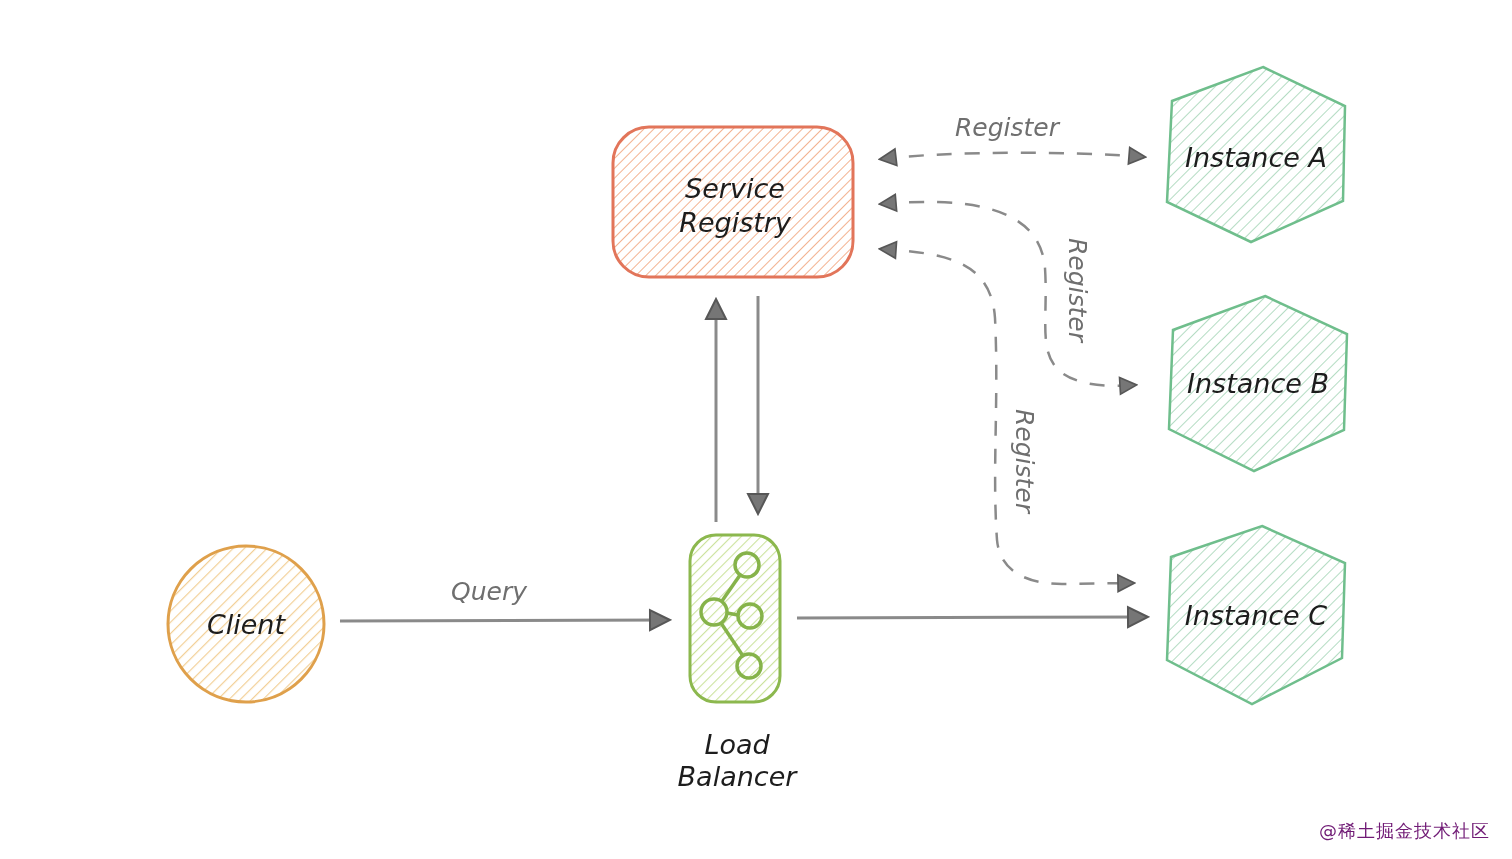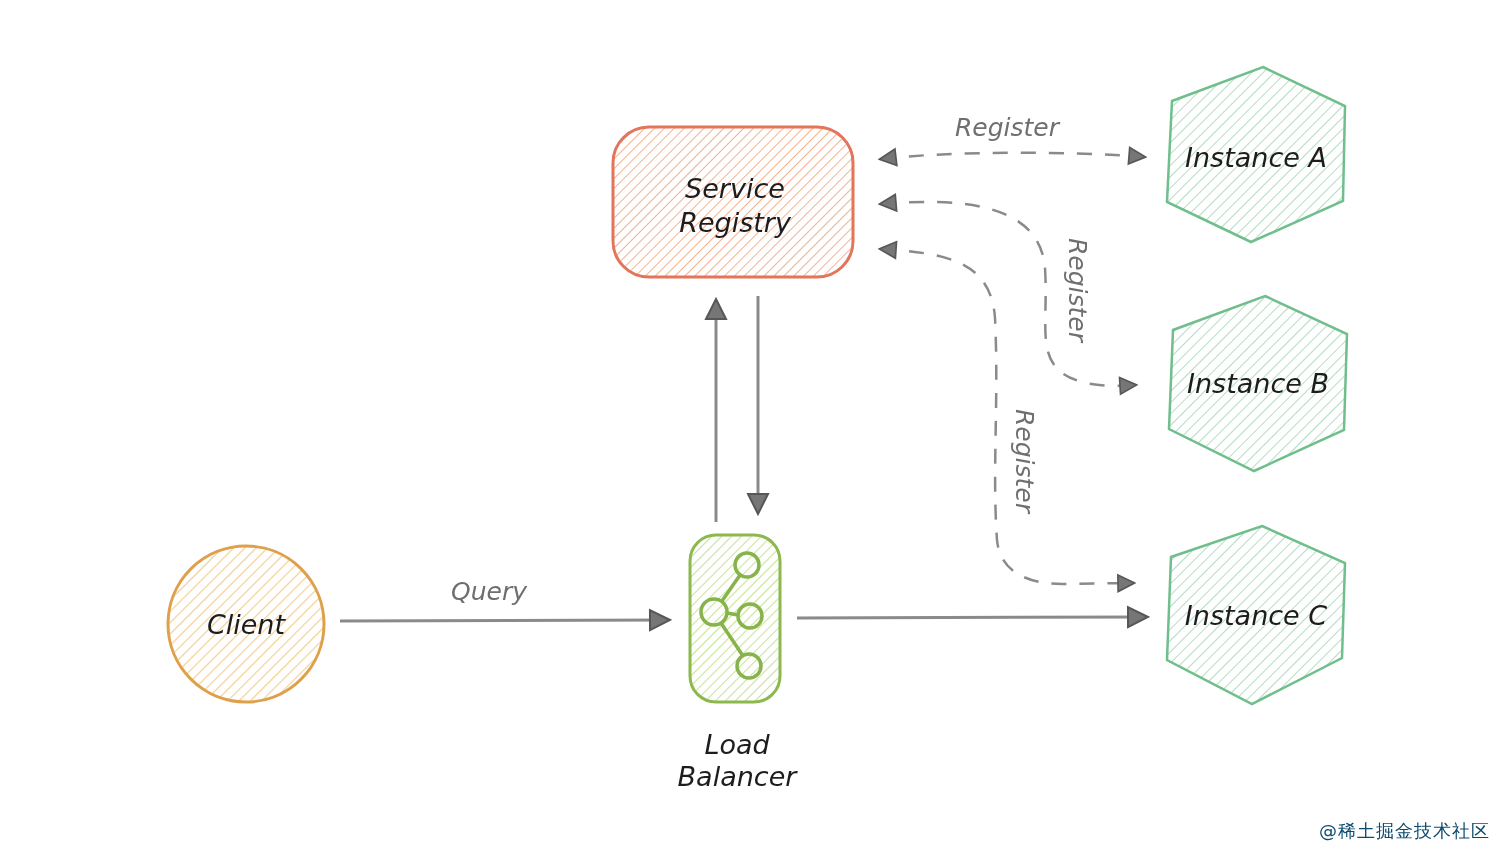--- a/index.html
+++ b/index.html
@@ -26,21 +26,21 @@
   .edge-label {
     font-size: 25px;
     font-style: italic;
     fill: #6f6f6f;
   }
   .watermark {
     position: absolute;
     right: 22px;
     bottom: 16px;
     font-size: 18px;
-    color: #0c4a6e;
+    color: #701a75;
     letter-spacing: 1px;
     user-select: none;
   }
 </style>
 </head>
 <body>
 
 <div class="canvas">
   <svg width="1512" height="859" viewBox="0 0 1512 859">
     <defs>

